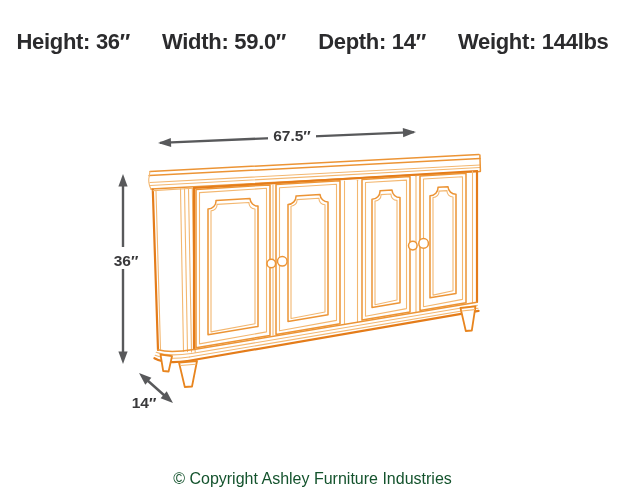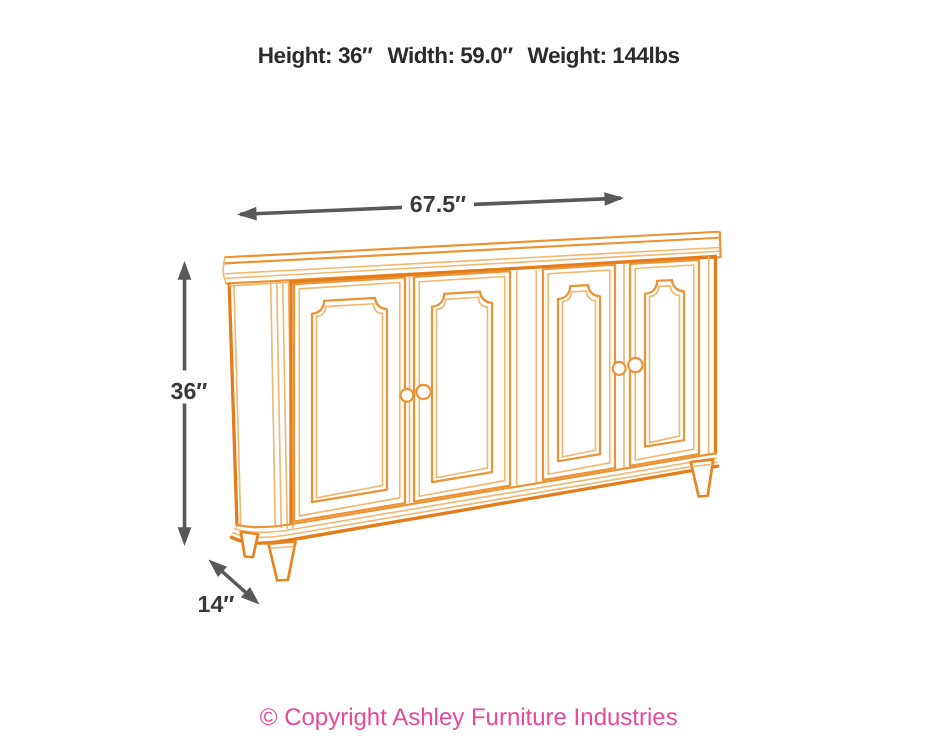--- a/index.html
+++ b/index.html
@@ -1,42 +1,43 @@
 <!DOCTYPE html>
 <html><head>
 <meta charset="utf-8">
 <style>
   html,body{margin:0;padding:0;background:#ffffff;}
   .page{position:relative;width:625px;height:500px;background:#ffffff;overflow:hidden;
         font-family:"Liberation Sans",sans-serif;}
   .specs{position:absolute;top:29px;left:0;width:100%;display:flex;justify-content:center;
-         gap:10px;font-size:15px;font-weight:600;color:#2b2b2d;letter-spacing:-0.3px;}
+         gap:32px;font-size:22px;font-weight:600;color:#2b2b2d;letter-spacing:-0.3px;}
   .diagram{position:absolute;left:0;top:0;}
   .footer{position:absolute;bottom:12px;left:0;width:100%;text-align:center;
-          font-size:16px;color:#ec4899;}
+          font-size:16px;color:#14532d;}
   
   .ob{stroke:#e47c1a;stroke-width:2.2;fill:none;stroke-linejoin:round;stroke-linecap:round;}
   .om{stroke:#ec9435;stroke-width:1.5;fill:none;stroke-linejoin:round;stroke-linecap:round;}
   .ol{stroke:#f3b770;stroke-width:1.1;fill:none;stroke-linejoin:round;stroke-linecap:round;}
   .leg{fill:#ffffff;stroke:#e8851f;stroke-width:1.8;stroke-linejoin:round;}
   .knob{fill:#ffffff;stroke:#ec9435;stroke-width:1.5;}
   
   .dim-line{stroke:#58595b;stroke-width:2.4;fill:none;}
   .dim-head{fill:#58595b;}
   .gap{fill:#ffffff;}
   .dim-text{font-family:"Liberation Sans",sans-serif;font-size:15.5px;font-weight:600;fill:#39393b;}
 </style>
 </head>
 <body>
 
 <div class="page">
 
   <div class="specs">
     <span>Height: 36″</span>
     <span>Width: 59.0″</span>
+    <span>Depth: 14″</span>
     <span>Weight: 144lbs</span>
   </div>
 
   <svg class="diagram" width="625" height="500" viewBox="0 0 625 500" xmlns="http://www.w3.org/2000/svg">
 
     <g>
 
       <path class="om" d="M150,171.5 L479,154.5"></path>
       <path class="om" d="M149.2,175.6 L480,158.5"></path>
       <path class="ol" d="M150,182.5 L480,165"></path>

